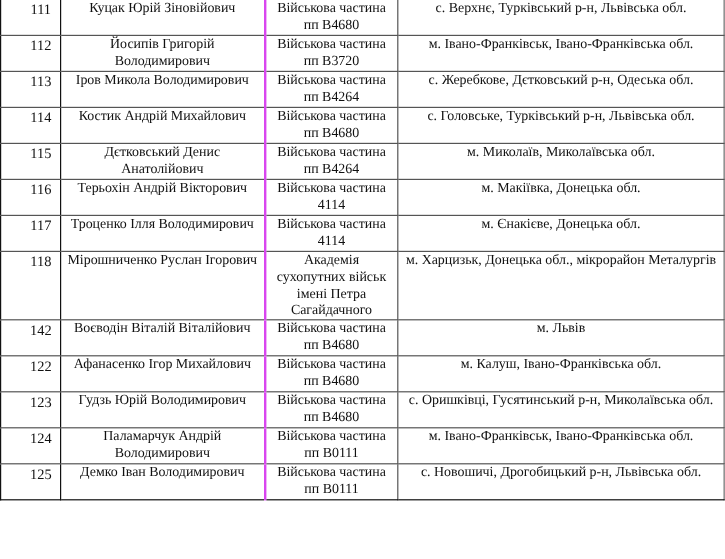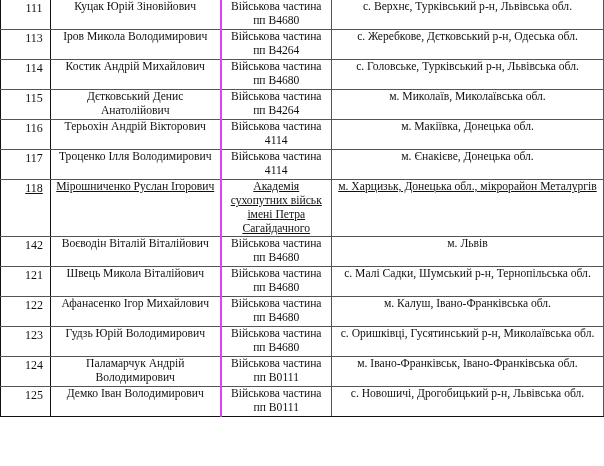--- a/index.html
+++ b/index.html
@@ -16,21 +16,21 @@
   td {
     border: 1px solid #555;
     padding: 0 3px;
     vertical-align: top;
     line-height: 14px;
     text-align: center;
   }
   td.num { border-left: 1px solid #111; border-right: 1px solid #111; font-size: 12px; padding-top: 1px; padding-left: 20px; }
   td.name { border-right: 2px solid #d946ef; }
   tr.r2 td { height: 28px; }
-  tr.r4 td { height: 55px; text-decoration: underline; }
+  tr.r4 td { height: 55px; }
   tr.last td { border-bottom: 1px solid #111; }
   col.c1 { width: 50px; }
   col.c2 { width: 170px; }
   col.c3 { width: 111px; }
   col.c4 { width: 272px; }
 </style>
 </head>
 <body>
 
 <table>
@@ -39,20 +39,26 @@
       <col class="c2">
       <col class="c3">
       <col class="c4">
     </colgroup>
   <tbody>
     <tr class="r2">
       <td class="num">111</td>
       <td class="name">Куцак Юрій Зіновійович</td>
       <td>Військова частина пп В4680</td>
       <td>с. Верхнє, Турківський р-н, Львівська обл.</td>
+    </tr>
+    <tr class="r2">
+      <td class="num">112</td>
+      <td class="name">Йосипів Григорій Володимирович</td>
+      <td>Військова частина пп В3720</td>
+      <td>м. Івано-Франківськ, Івано-Франківська обл.</td>
     </tr>
     <tr class="r2">
       <td class="num">113</td>
       <td class="name">Іров Микола Володимирович</td>
       <td>Військова частина пп В4264</td>
       <td>с. Жеребкове, Дєтковський р-н, Одеська обл.</td>
     </tr>
     <tr class="r2">
       <td class="num">114</td>
       <td class="name">Костик Андрій Михайлович</td>
@@ -83,26 +89,20 @@
       <td>Академія сухопутних військ імені Петра Сагайдачного</td>
       <td>м. Харцизьк, Донецька обл., мікрорайон Металургів</td>
     </tr>
     <tr class="r2">
       <td class="num">142</td>
       <td class="name">Воєводін Віталій Віталійович</td>
       <td>Військова частина пп В4680</td>
       <td>м. Львів</td>
     </tr>
     <tr class="r2">
-      <td class="num">121</td>
-      <td class="name">Швець Микола Віталійович</td>
-      <td>Військова частина пп В4680</td>
-      <td>с. Малі Садки, Шумський р-н, Тернопільська обл.</td>
-    </tr>
-    <tr class="r2">
       <td class="num">122</td>
       <td class="name">Афанасенко Ігор Михайлович</td>
       <td>Військова частина пп В4680</td>
       <td>м. Калуш, Івано-Франківська обл.</td>
     </tr>
     <tr class="r2">
       <td class="num">123</td>
       <td class="name">Гудзь Юрій Володимирович</td>
       <td>Військова частина пп В4680</td>
       <td>с. Оришківці, Гусятинський р-н, Миколаївська обл.</td>

